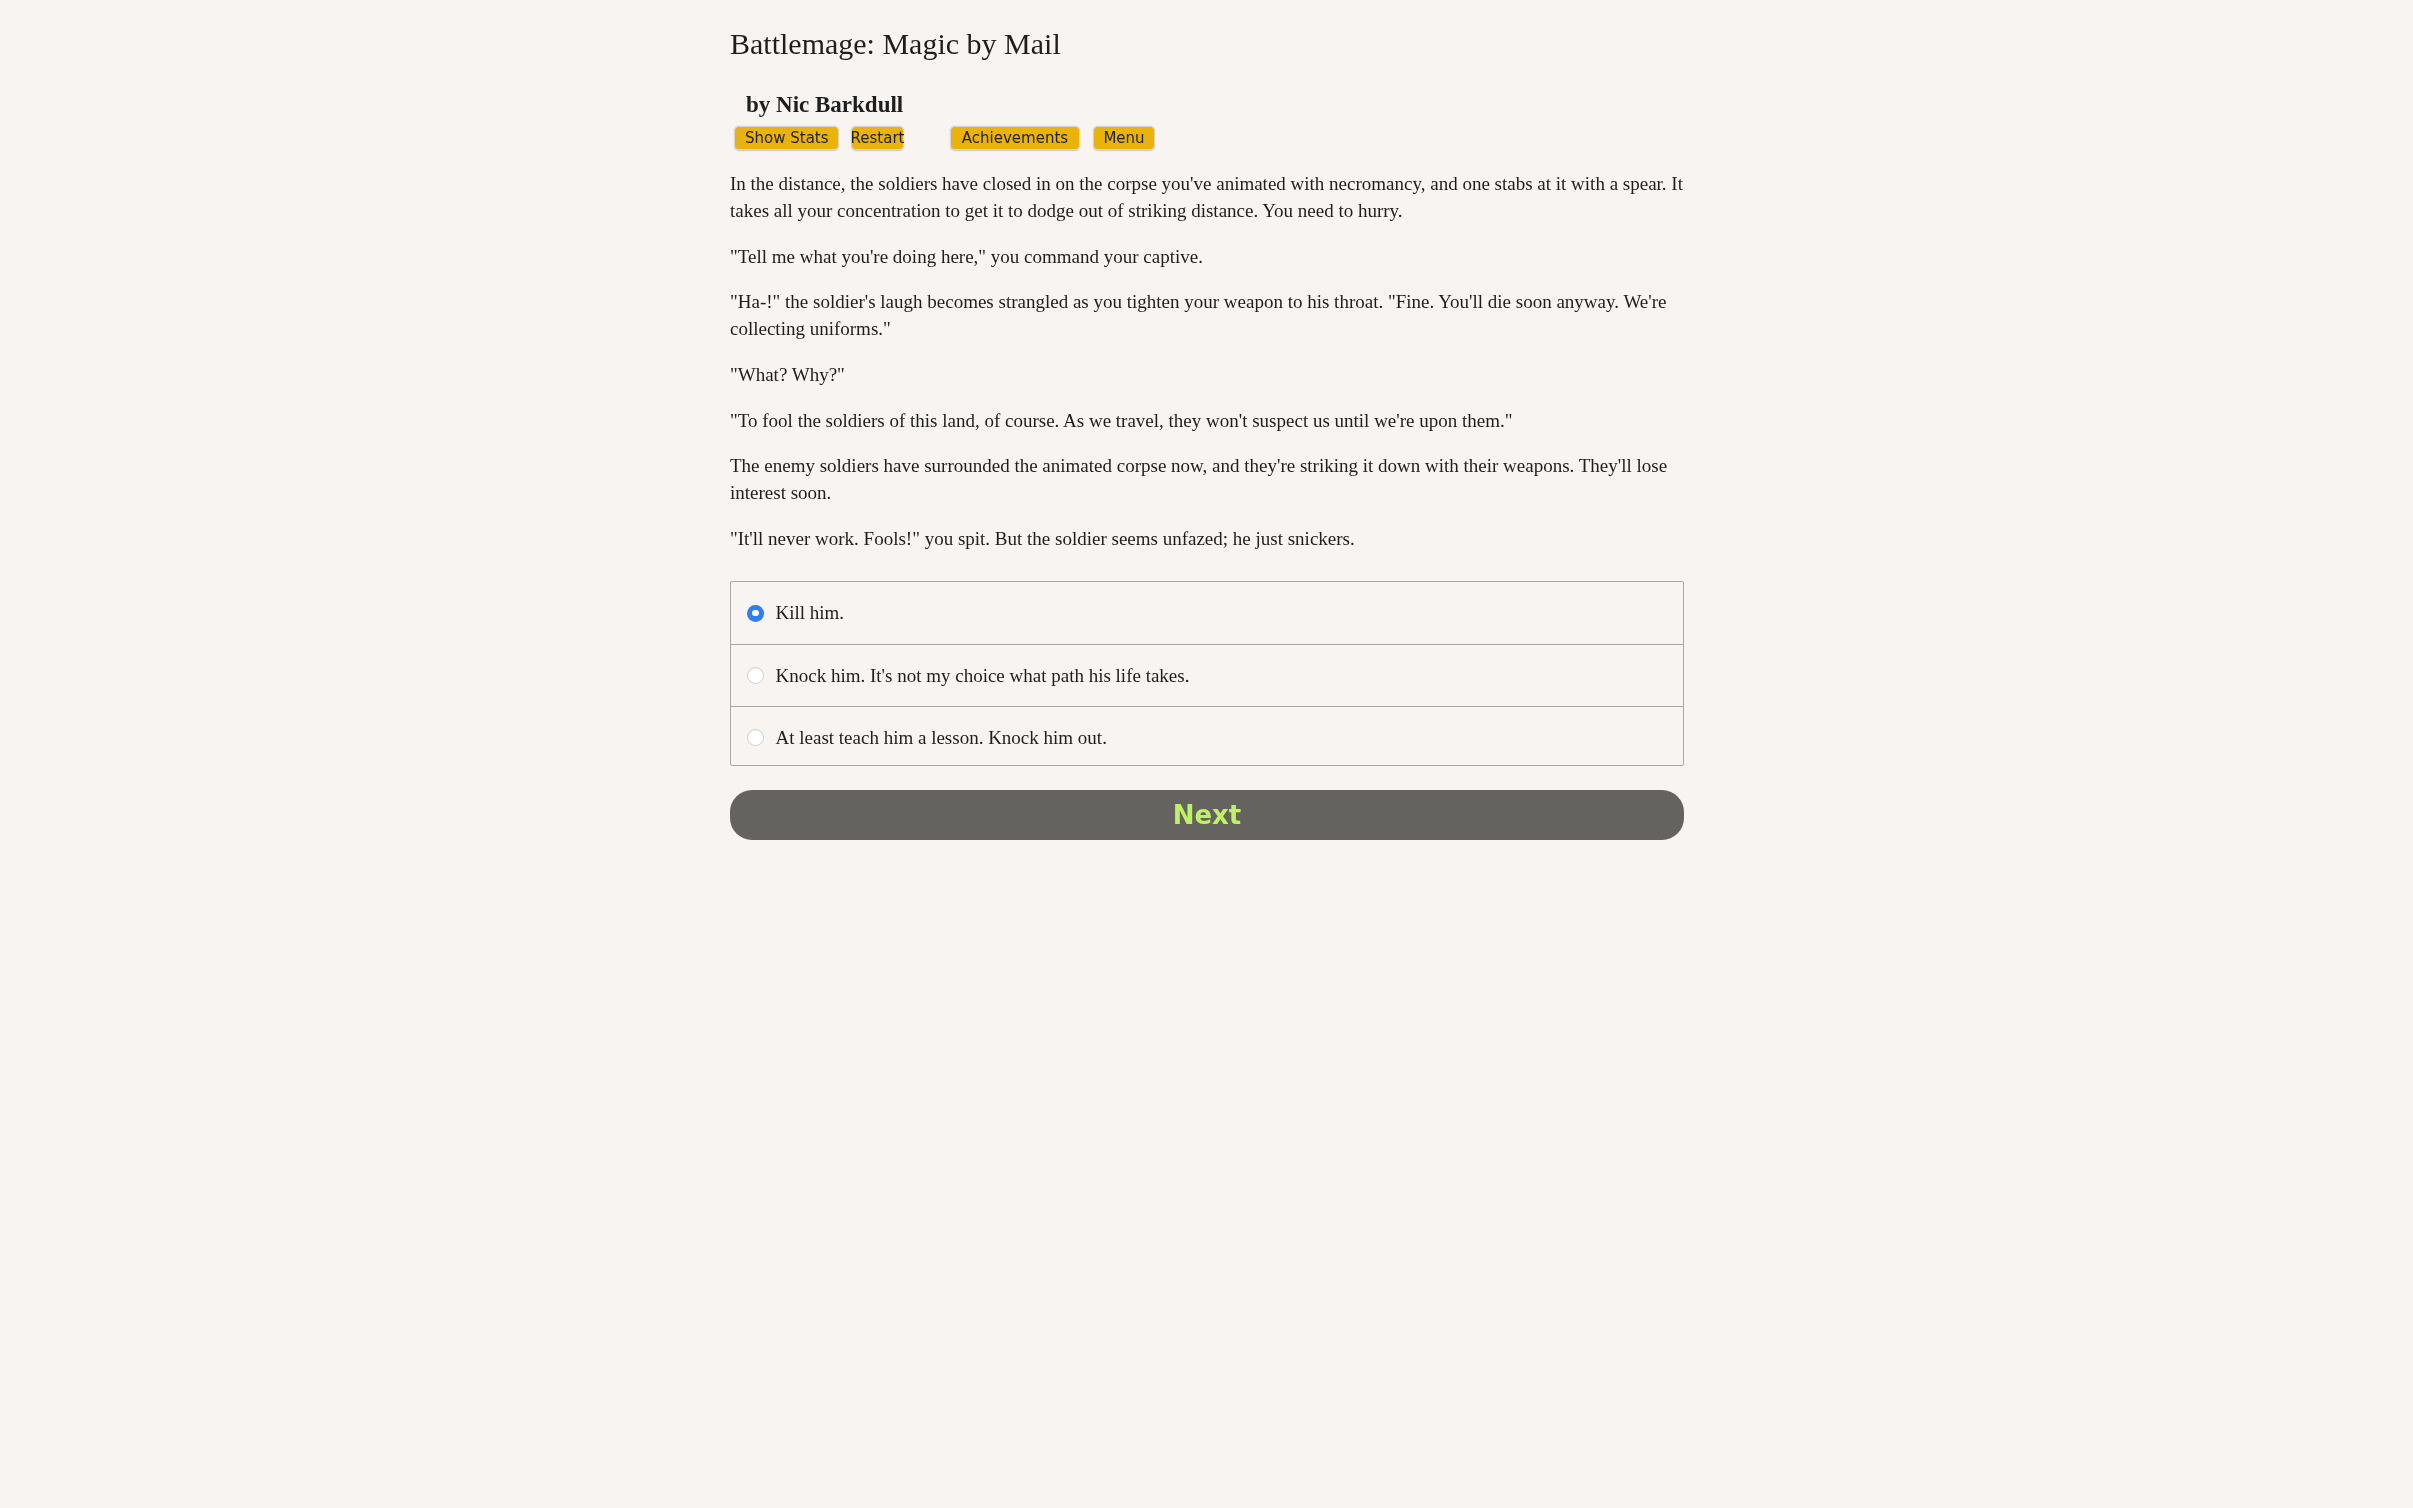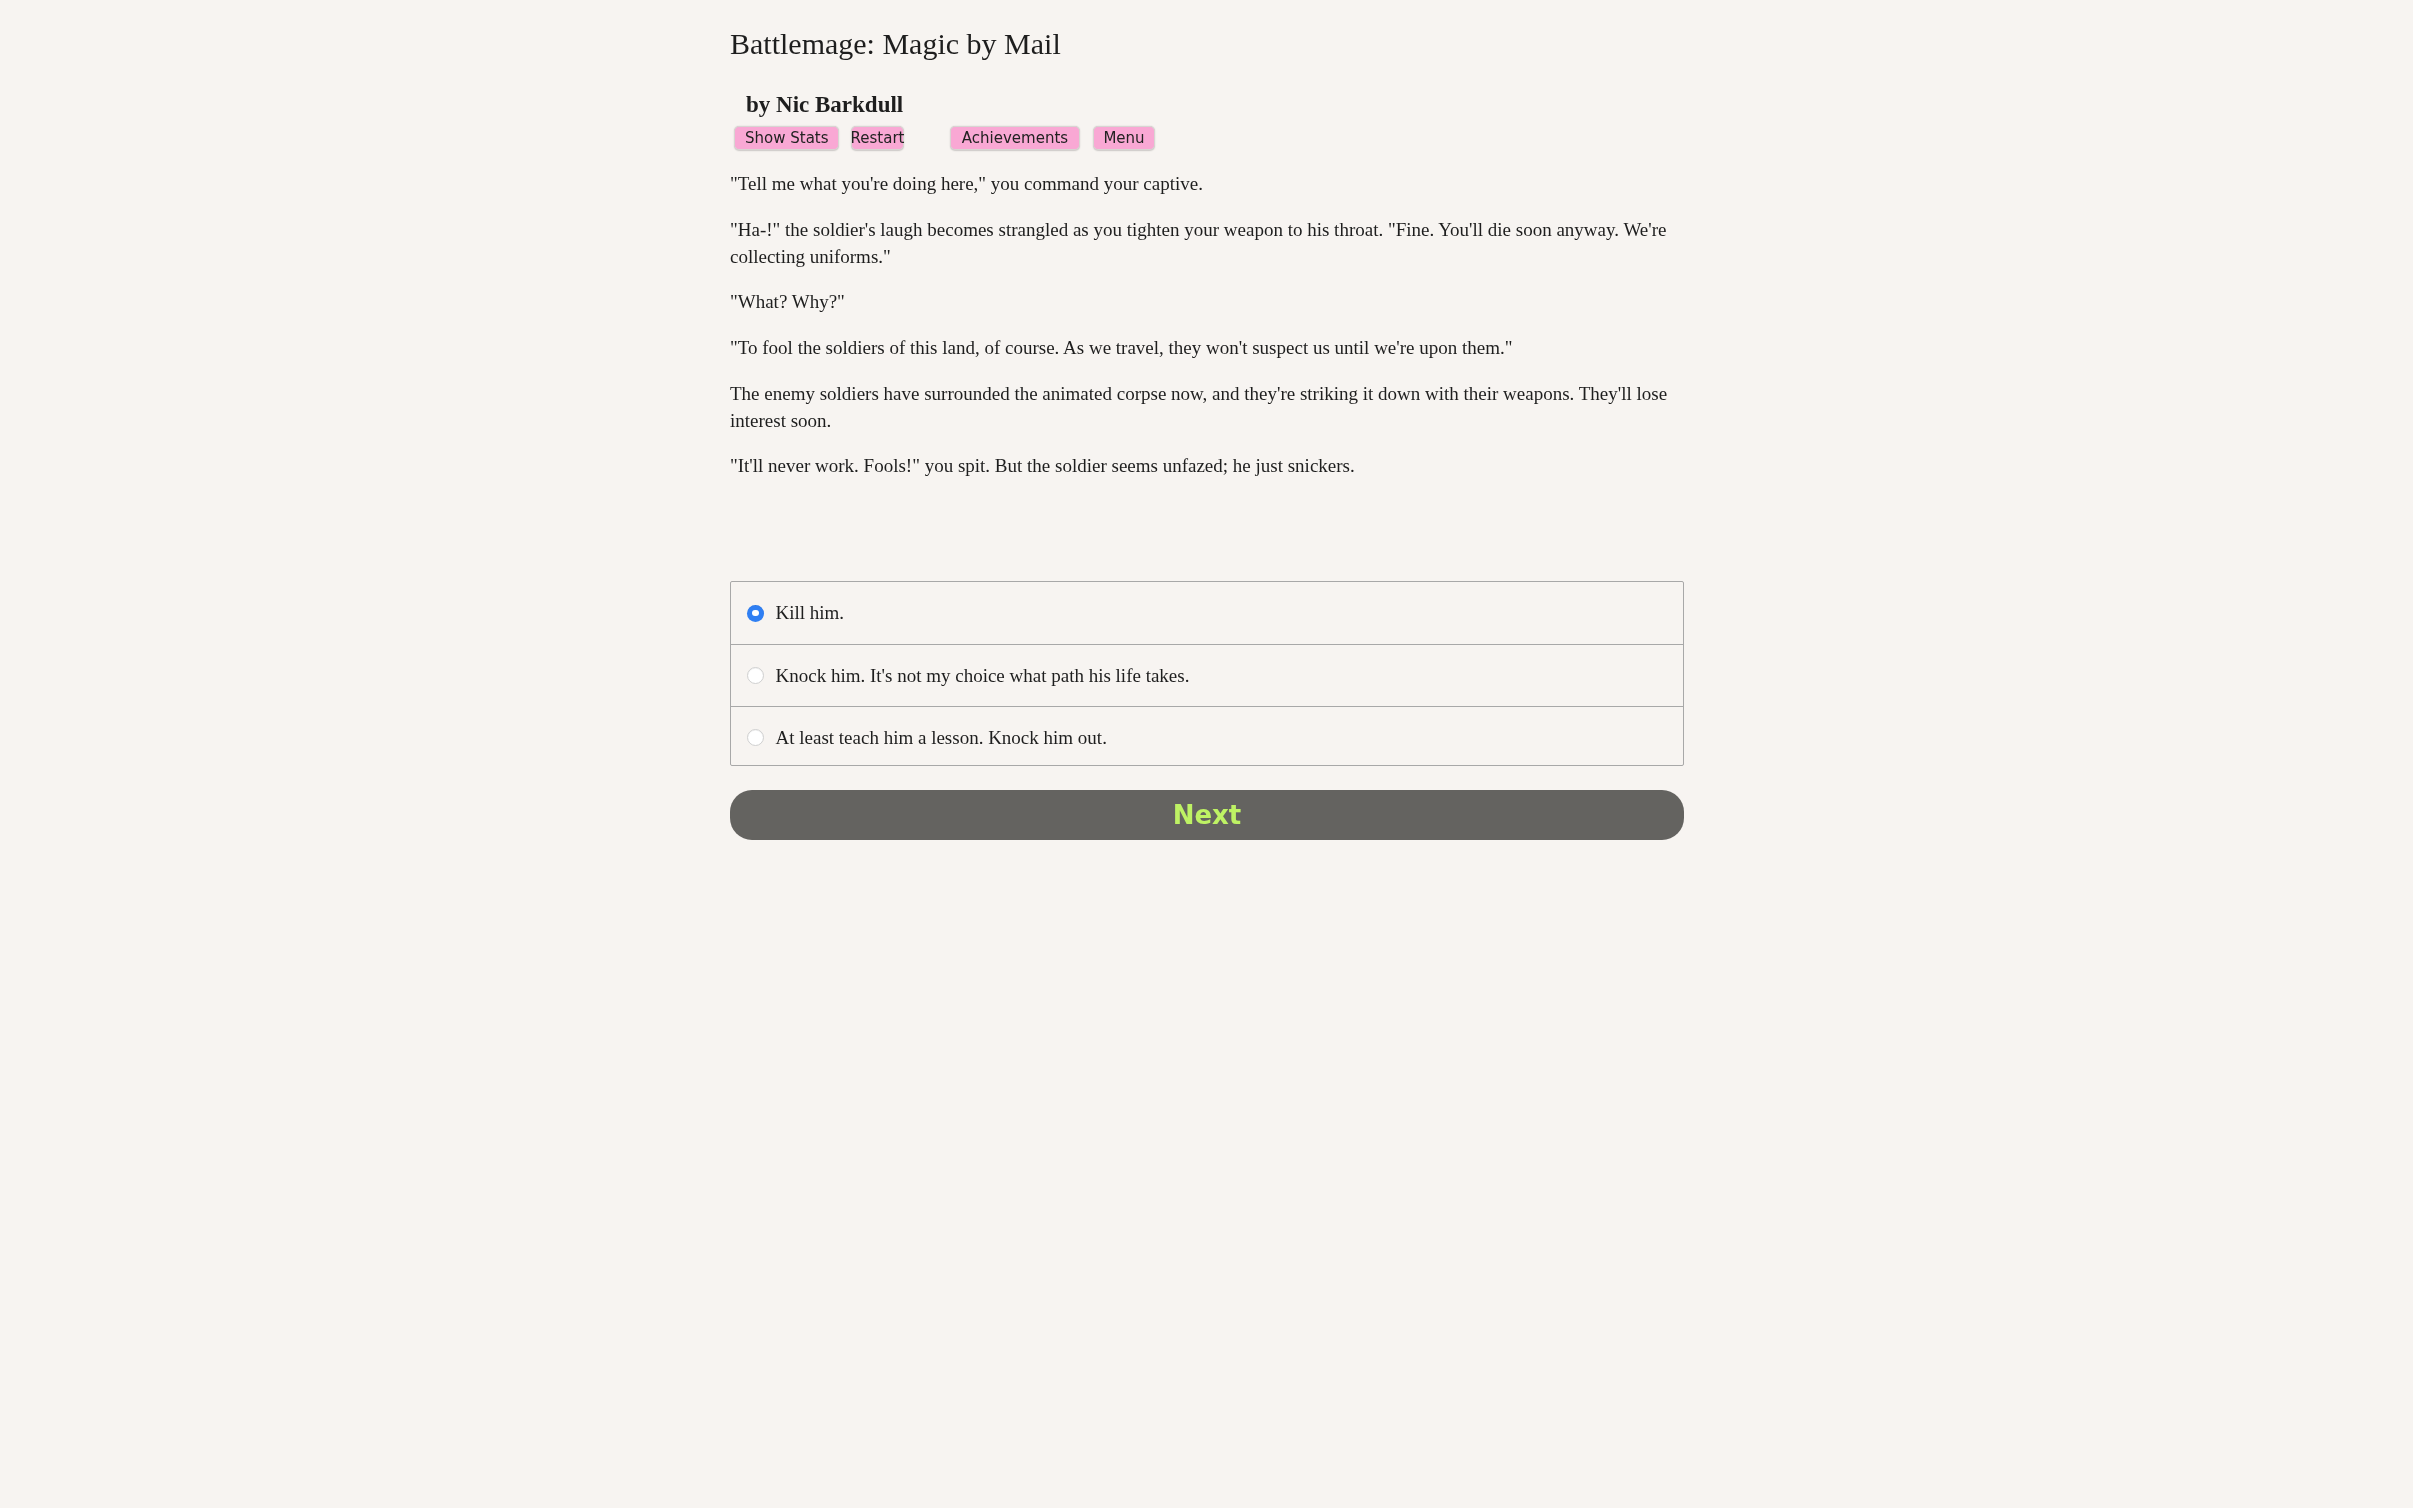--- a/index.html
+++ b/index.html
@@ -43,21 +43,21 @@
       position: absolute;
       top: 126px;
       left: 0;
       height: 24px;
     }
     .tbtn {
       position: absolute;
       top: 0;
       height: 24px;
       box-sizing: border-box;
-      background: #f9a8d4;
+      background: #eab308;
       border: 0.7px solid #d8d5d2;
       border-radius: 5px;
       box-shadow: 0 0.7px 1.4px rgba(0,0,0,0.18);
       font-family: "DejaVu Sans", "Liberation Sans", sans-serif;
       font-size: 15px;
       color: #222;
       display: flex;
       align-items: center;
       justify-content: center;
       cursor: pointer;
@@ -154,20 +154,21 @@
   <h2 class="author">by Nic Barkdull</h2>
 
   <div class="toolbar">
     <button class="tbtn" style="left:4.3px;width:105px;">Show Stats</button>
     <button class="tbtn" style="left:121px;width:53px;">Restart</button>
     <button class="tbtn" style="left:220px;width:130px;">Achievements</button>
     <button class="tbtn" style="left:363px;width:62px;">Menu</button>
   </div>
 
   <div class="story">
+    <p>In the distance, the soldiers have closed in on the corpse you've animated with necromancy, and one stabs at it with a spear. It takes all your concentration to get it to dodge out of striking distance. You need to hurry.</p>
     <p>"Tell me what you're doing here," you command your captive.</p>
     <p>"Ha-!" the soldier's laugh becomes strangled as you tighten your weapon to his throat. "Fine. You'll die soon anyway. We're collecting uniforms."</p>
     <p>"What? Why?"</p>
     <p>"To fool the soldiers of this land, of course. As we travel, they won't suspect us until we're upon them."</p>
     <p>The enemy soldiers have surrounded the animated corpse now, and they're striking it down with their weapons. They'll lose interest soon.</p>
     <p>"It'll never work. Fools!" you spit. But the soldier seems unfazed; he just snickers.</p>
   </div>
 
   <div class="choices">
     <label class="choice">

